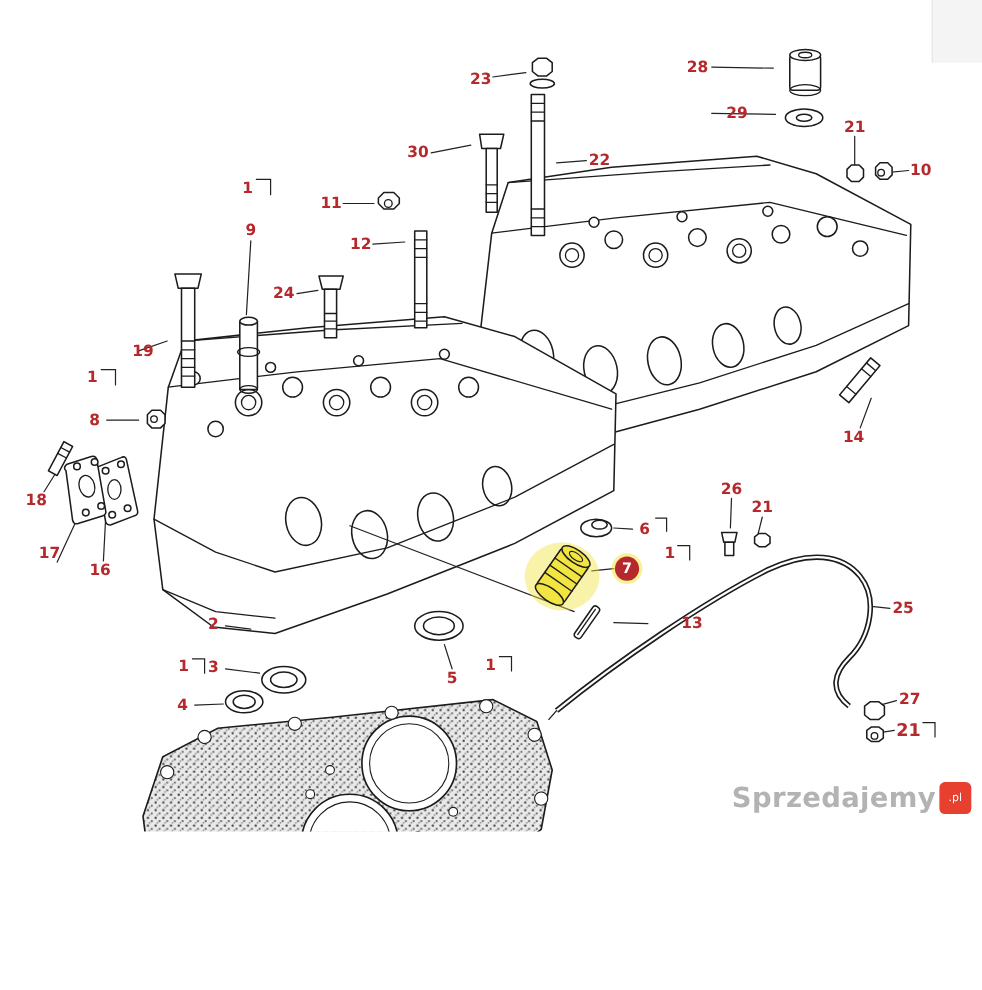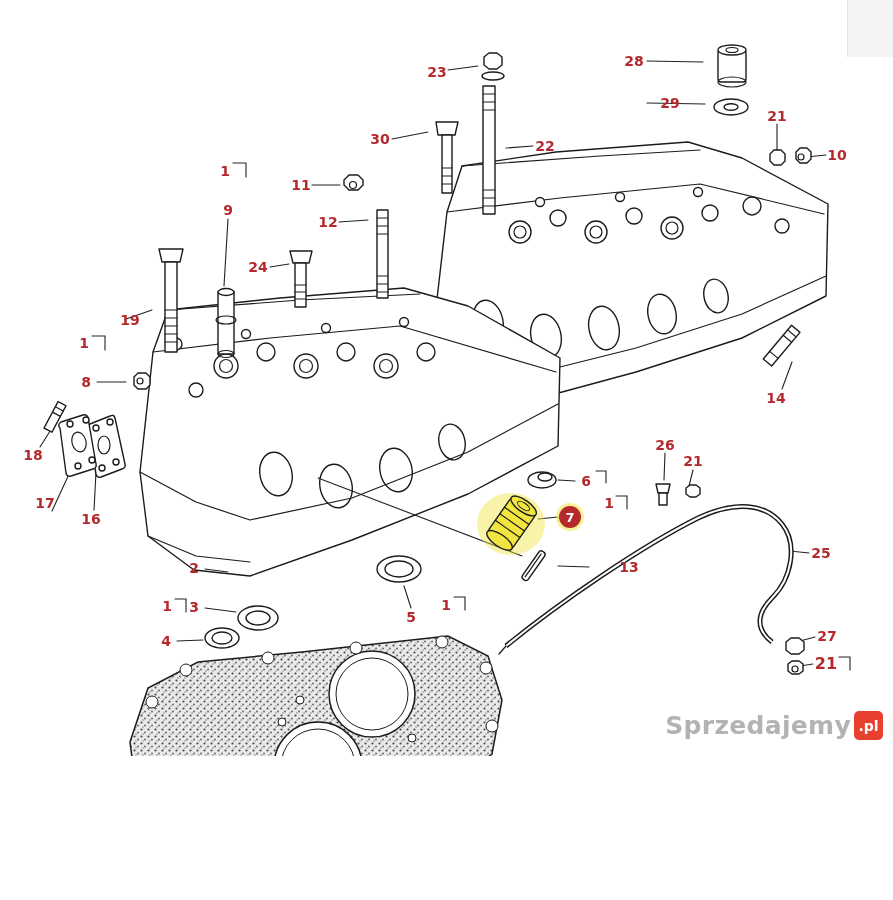--- a/index.html
+++ b/index.html
@@ -13,21 +13,21 @@
   .callout{position:absolute;transform:translate(-50%,-50%);color:var(--label-color,#b5282b);
            font-weight:bold;font-size:14px;line-height:1;white-space:nowrap;}
   .callout.bold{font-size:16px;}
   .callout.badge{background:var(--badge-bg,#b5282b);color:var(--badge-fg,#fff);
            width:22px;height:22px;border-radius:50%;display:flex;align-items:center;justify-content:center;
            font-size:13px;box-shadow:0 0 0 3px rgba(242,229,66,.55);}
   .watermark{position:absolute;right:10px;bottom:16px;display:flex;align-items:center;gap:3px;}
   .watermark .brand{font-size:25px;font-weight:bold;color:var(--watermark-text,#b3b3b3);
            text-shadow:0 1px 1px rgba(255,255,255,.95);letter-spacing:.3px;}
   .watermark .tld{width:29px;height:29px;border-radius:5px;background:var(--accent,#e8402e);
-           color:#fff;font-size:14px;font-weight:bold;display:flex;align-items:center;justify-content:center;}
+           color:#fff;font-size:10px;font-weight:normal;display:flex;align-items:center;justify-content:center;}
   .corner-artifact{position:absolute;right:0;top:0;width:45px;height:57px;background:#f4f4f4;border-left:1px solid #e4e4e4;}
 </style>
 </head>
 <body>
 
 <div id="stage">
 
   <svg id="art" width="893" height="900" viewBox="0 0 893 900">
     <defs>
       <pattern id="speck" width="7" height="7" patternUnits="userSpaceOnUse">

